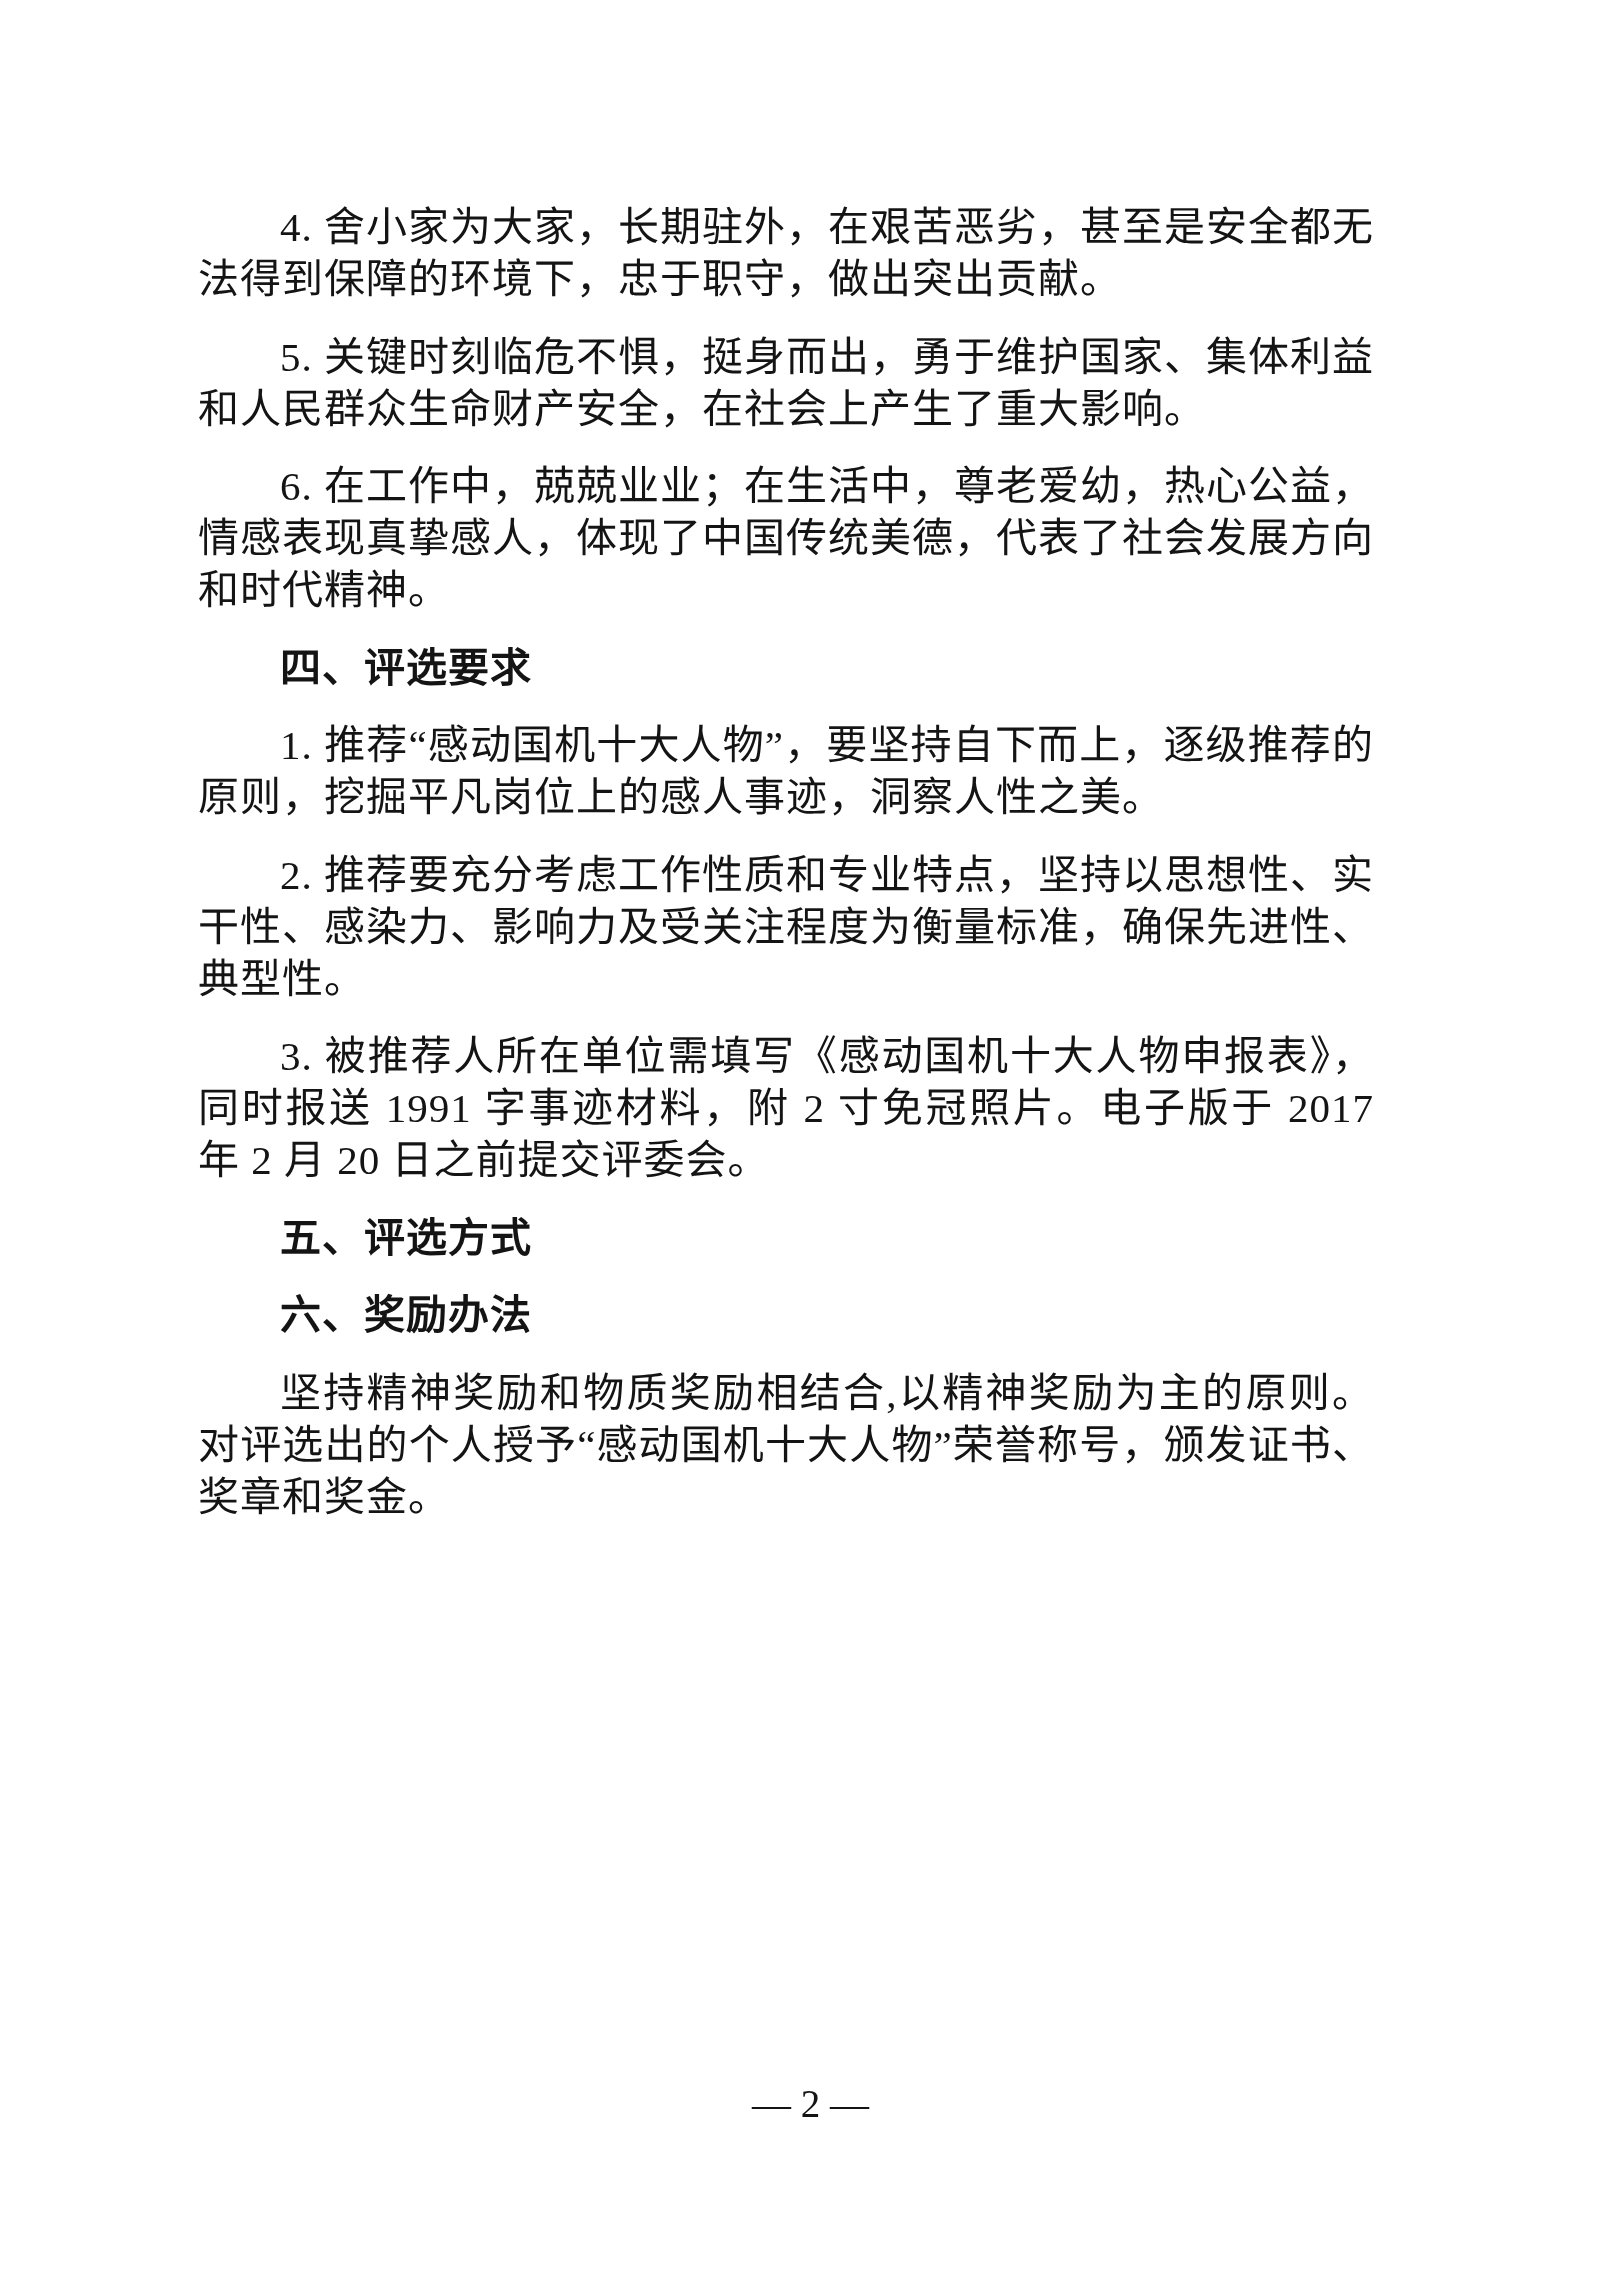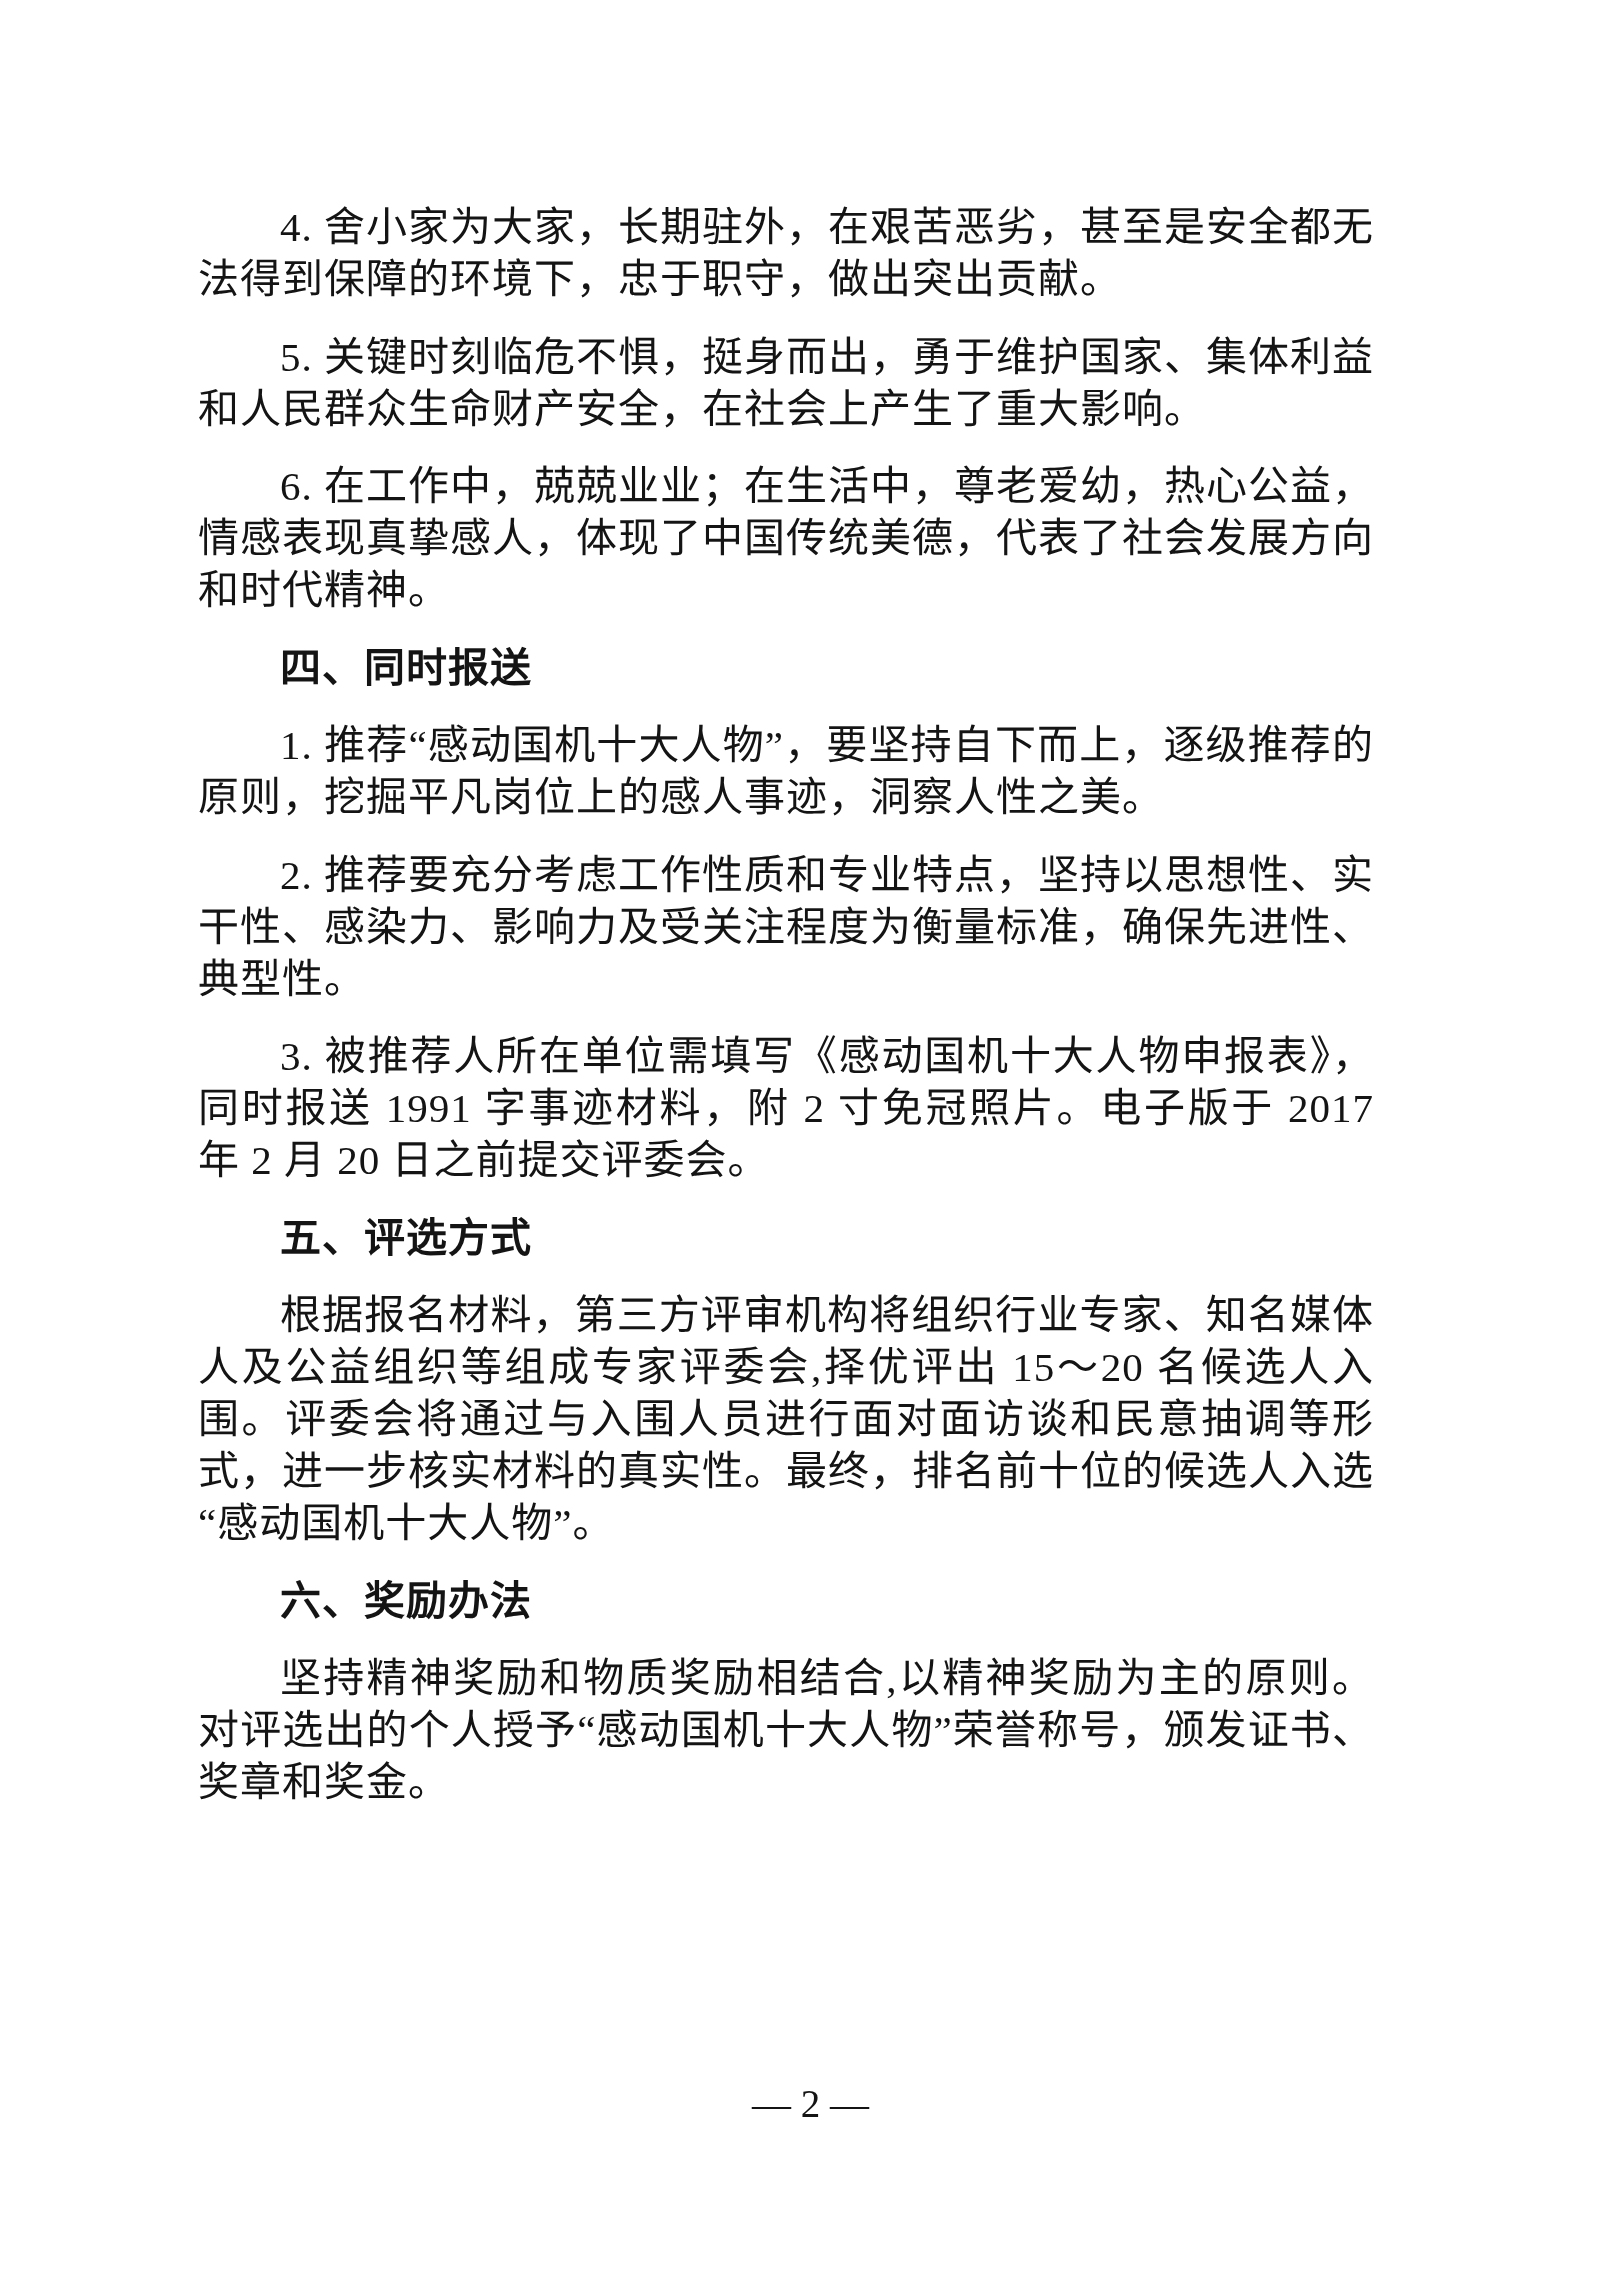--- a/index.html
+++ b/index.html
@@ -53,24 +53,23 @@
   }
 </style>
 </head>
 <body>
 
 <div class="page">
   <div class="content">
     <p class="para-body">4. 舍小家为大家，长期驻外，在艰苦恶劣，甚至是安全都无法得到保障的环境下，忠于职守，做出突出贡献。</p>
     <p class="para-body">5. 关键时刻临危不惧，挺身而出，勇于维护国家、集体利益和人民群众生命财产安全，在社会上产生了重大影响。</p>
     <p class="para-body">6. 在工作中，兢兢业业；在生活中，尊老爱幼，热心公益，情感表现真挚感人，体现了中国传统美德，代表了社会发展方向和时代精神。</p>
-    <p class="para-heading">四、同时报送</p>
+    <p class="para-heading">四、评选要求</p>
     <p class="para-body">1. 推荐“感动国机十大人物”，要坚持自下而上，逐级推荐的原则，挖掘平凡岗位上的感人事迹，洞察人性之美。</p>
     <p class="para-body">2. 推荐要充分考虑工作性质和专业特点，坚持以思想性、实干性、感染力、影响力及受关注程度为衡量标准，确保先进性、典型性。</p>
     <p class="para-body">3. 被推荐人所在单位需填写《感动国机十大人物申报表》，同时报送 1991 字事迹材料，附 2 寸免冠照片。电子版于 2017 年 2 月 20 日之前提交评委会。</p>
     <p class="para-heading">五、评选方式</p>
-    <p class="para-body">根据报名材料，第三方评审机构将组织行业专家、知名媒体人及公益组织等组成专家评委会,择优评出 15～20 名候选人入围。评委会将通过与入围人员进行面对面访谈和民意抽调等形式，进一步核实材料的真实性。最终，排名前十位的候选人入选“感动国机十大人物”。</p>
     <p class="para-heading">六、奖励办法</p>
     <p class="para-body">坚持精神奖励和物质奖励相结合,以精神奖励为主的原则。对评选出的个人授予“感动国机十大人物”荣誉称号，颁发证书、奖章和奖金。</p>
   </div>
   <div class="footer">— 2 —</div>
 </div>
 
 
 </body></html>

